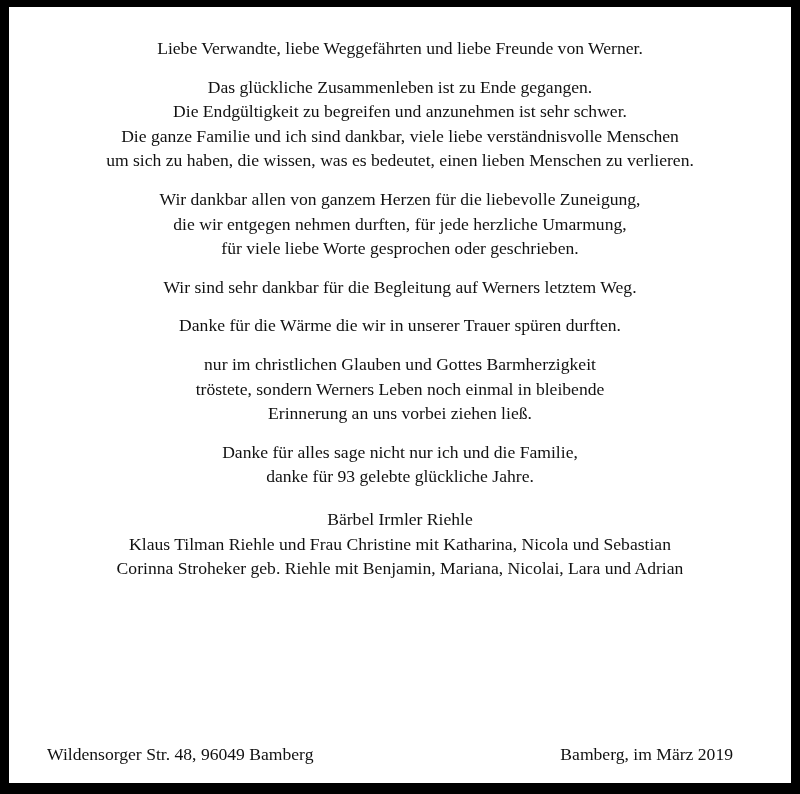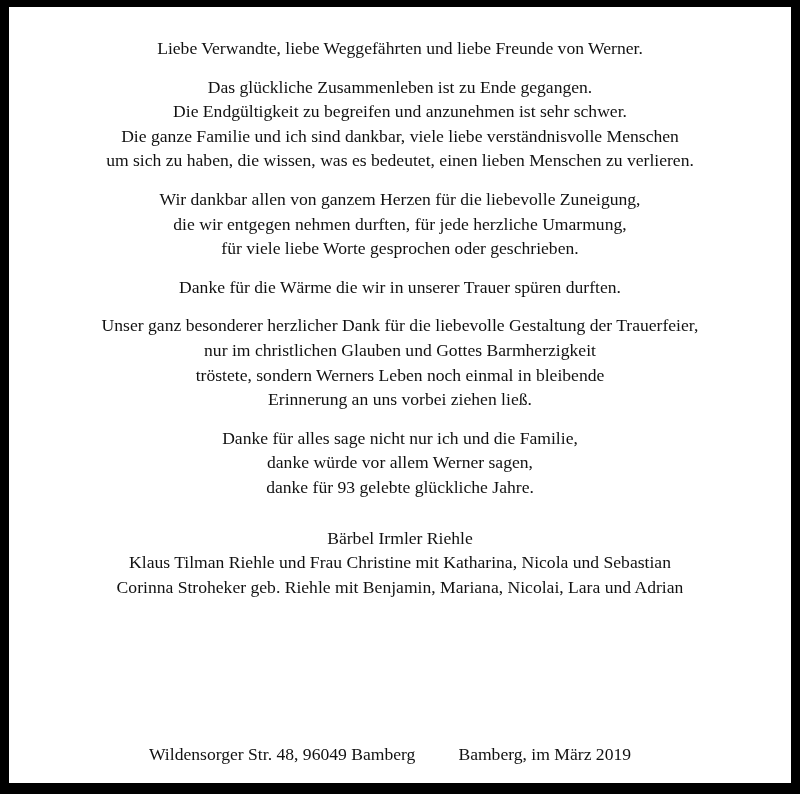--- a/index.html
+++ b/index.html
@@ -46,37 +46,37 @@
     line-height: 24.6px;
   }
   .para + .para {
     margin-top: 14px;
   }
   .para .line {
     display: block;
     white-space: nowrap;
   }
   .signatures {
-    margin-top: 26px;
+    margin-top: 18px;
   }
   .signatures .line {
     display: block;
     text-align: center;
     font-size: 17.6px;
     line-height: 24.6px;
     color: #111111;
     white-space: nowrap;
   }
   .footer {
     position: absolute;
     left: 0;
     right: 0;
     bottom: 18px;
     display: flex;
-    justify-content: center;
+    justify-content: space-between;
     align-items: baseline;
     padding-left: 38px;
     padding-right: 46px;
     box-sizing: border-box;
   }
   .footer .f-item {
     font-size: 17.6px;
     line-height: 22px;
     color: #111111;
     white-space: nowrap;
@@ -104,35 +104,36 @@
         <span class="line">Die ganze Familie und ich sind dankbar, viele liebe verständnisvolle Menschen</span>
         <span class="line">um sich zu haben, die wissen, was es bedeutet, einen lieben Menschen zu verlieren.</span>
       </p>
 
       <p class="para">
         <span class="line">Wir dankbar allen von ganzem Herzen für die liebevolle Zuneigung,</span>
         <span class="line">die wir entgegen nehmen durften, für jede herzliche Umarmung,</span>
         <span class="line">für viele liebe Worte gesprochen oder geschrieben.</span>
       </p>
 
+      <p class="para">
+        <span class="line">Wir sind sehr dankbar für die Begleitung auf Werners letztem Weg.</span>
+      </p>
 
       <p class="para">
         <span class="line">Danke für die Wärme die wir in unserer Trauer spüren durften.</span>
       </p>
 
       <p class="para">
-        <span class="line">Unser ganz besonderer herzlicher Dank für die liebevolle Gestaltung der Trauerfeier,</span>
         <span class="line">nur im christlichen Glauben und Gottes Barmherzigkeit</span>
         <span class="line">tröstete, sondern Werners Leben noch einmal in bleibende</span>
         <span class="line">Erinnerung an uns vorbei ziehen ließ.</span>
       </p>
 
       <p class="para">
         <span class="line">Danke für alles sage nicht nur ich und die Familie,</span>
-        <span class="line">danke würde vor allem Werner sagen,</span>
         <span class="line">danke für 93 gelebte glückliche Jahre.</span>
       </p>
 
       <div class="signatures">
         <span class="line">Bärbel Irmler Riehle</span>
         <span class="line">Klaus Tilman Riehle und Frau Christine mit Katharina, Nicola und Sebastian</span>
         <span class="line">Corinna Stroheker geb. Riehle mit Benjamin, Mariana, Nicolai, Lara und Adrian</span>
       </div>
 
     </div>

